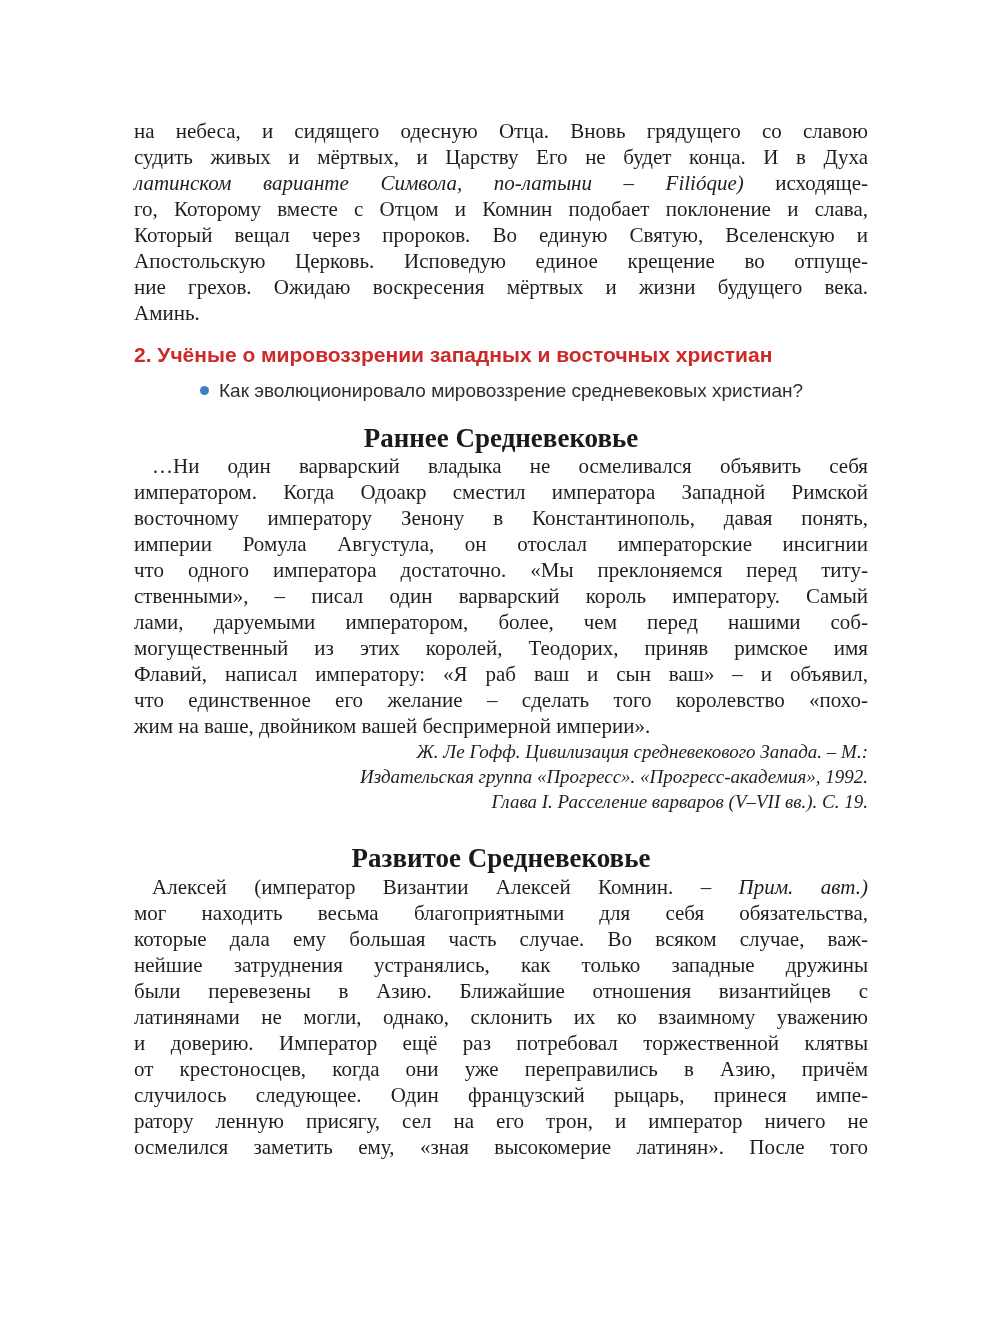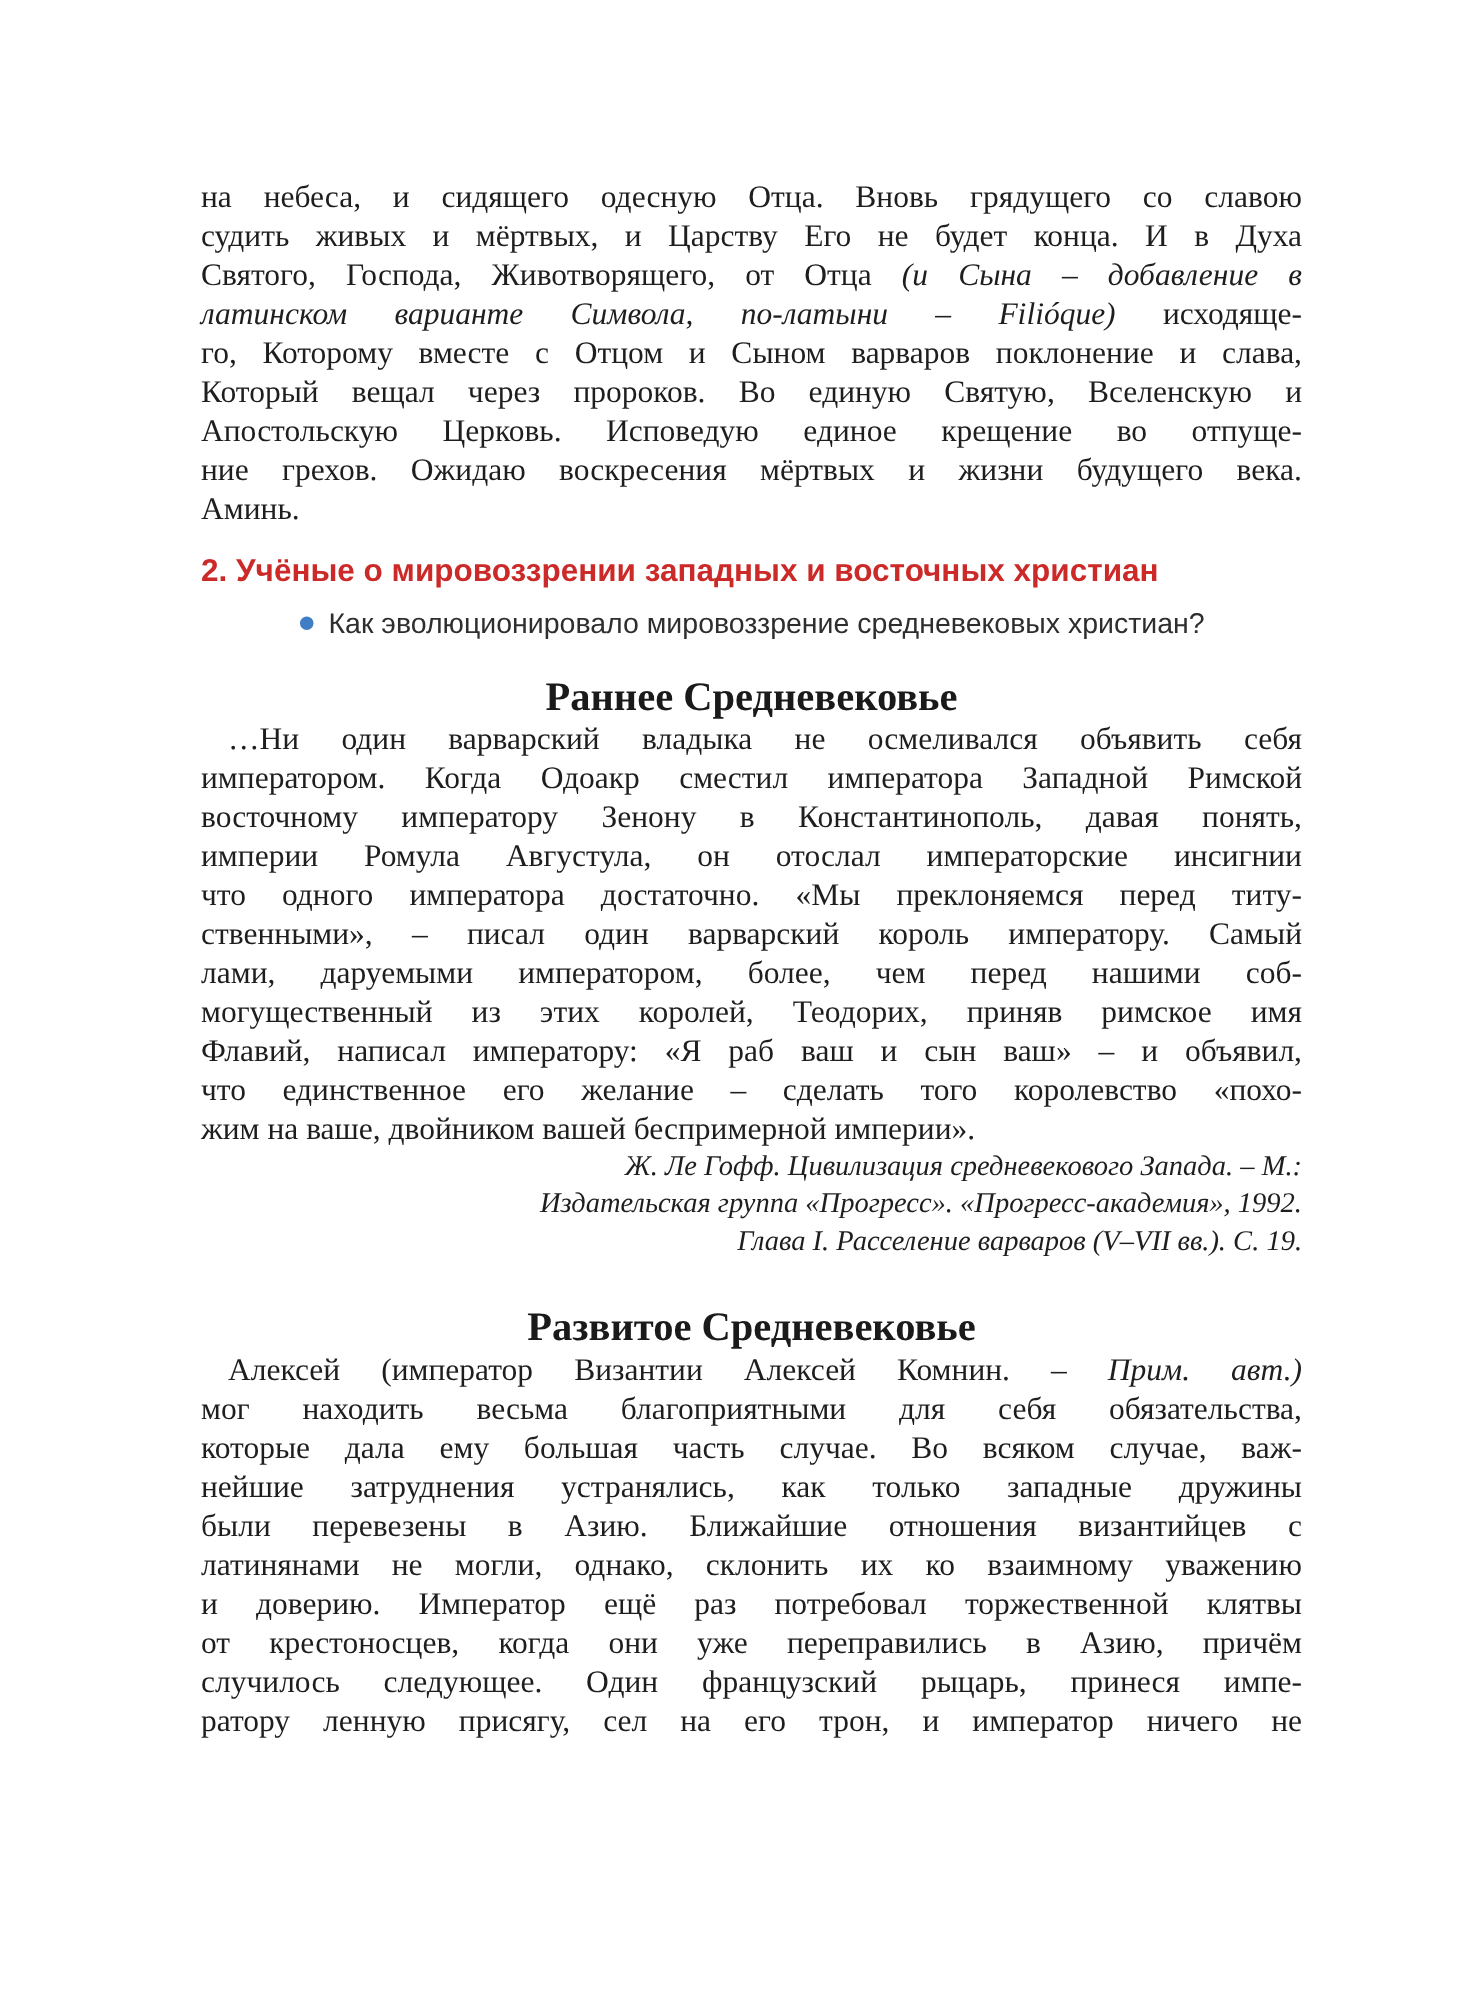--- a/index.html
+++ b/index.html
@@ -93,23 +93,22 @@
 </style>
 </head>
 <body>
 
 <div class="page">
   <div class="content">
 
     <div class="para creed">
         <div class="line">на небеса, и сидящего одесную Отца. Вновь грядущего со славою</div>
         <div class="line">судить живых и мёртвых, и Царству Его не будет конца. И в Духа</div>
-        <div class="line"><span>Святого, Господа, Животворящего, от Отца </span><span class="it">(и Сына – добавление в</span></div>
         <div class="line"><span class="it">латинском варианте Символа, по-латыни – Filióque)</span><span> исходяще-</span></div>
-        <div class="line">го, Которому вместе с Отцом и Сыном варваров поклонение и слава,</div>
+        <div class="line">го, Которому вместе с Отцом и Комнин подобает поклонение и слава,</div>
         <div class="line">Который вещал через пророков. Во единую Святую, Вселенскую и</div>
         <div class="line">Апостольскую Церковь. Исповедую единое крещение во отпуще-</div>
         <div class="line">ние грехов. Ожидаю воскресения мёртвых и жизни будущего века.</div>
         <div class="line">Аминь.</div>
       </div>
 
     <div class="section-heading">2. Учёные о мировоззрении западных и восточных христиан</div>
 
     <div class="question">
       <span class="bullet"></span><span>Как эволюционировало мировоззрение средневековых христиан?</span>

